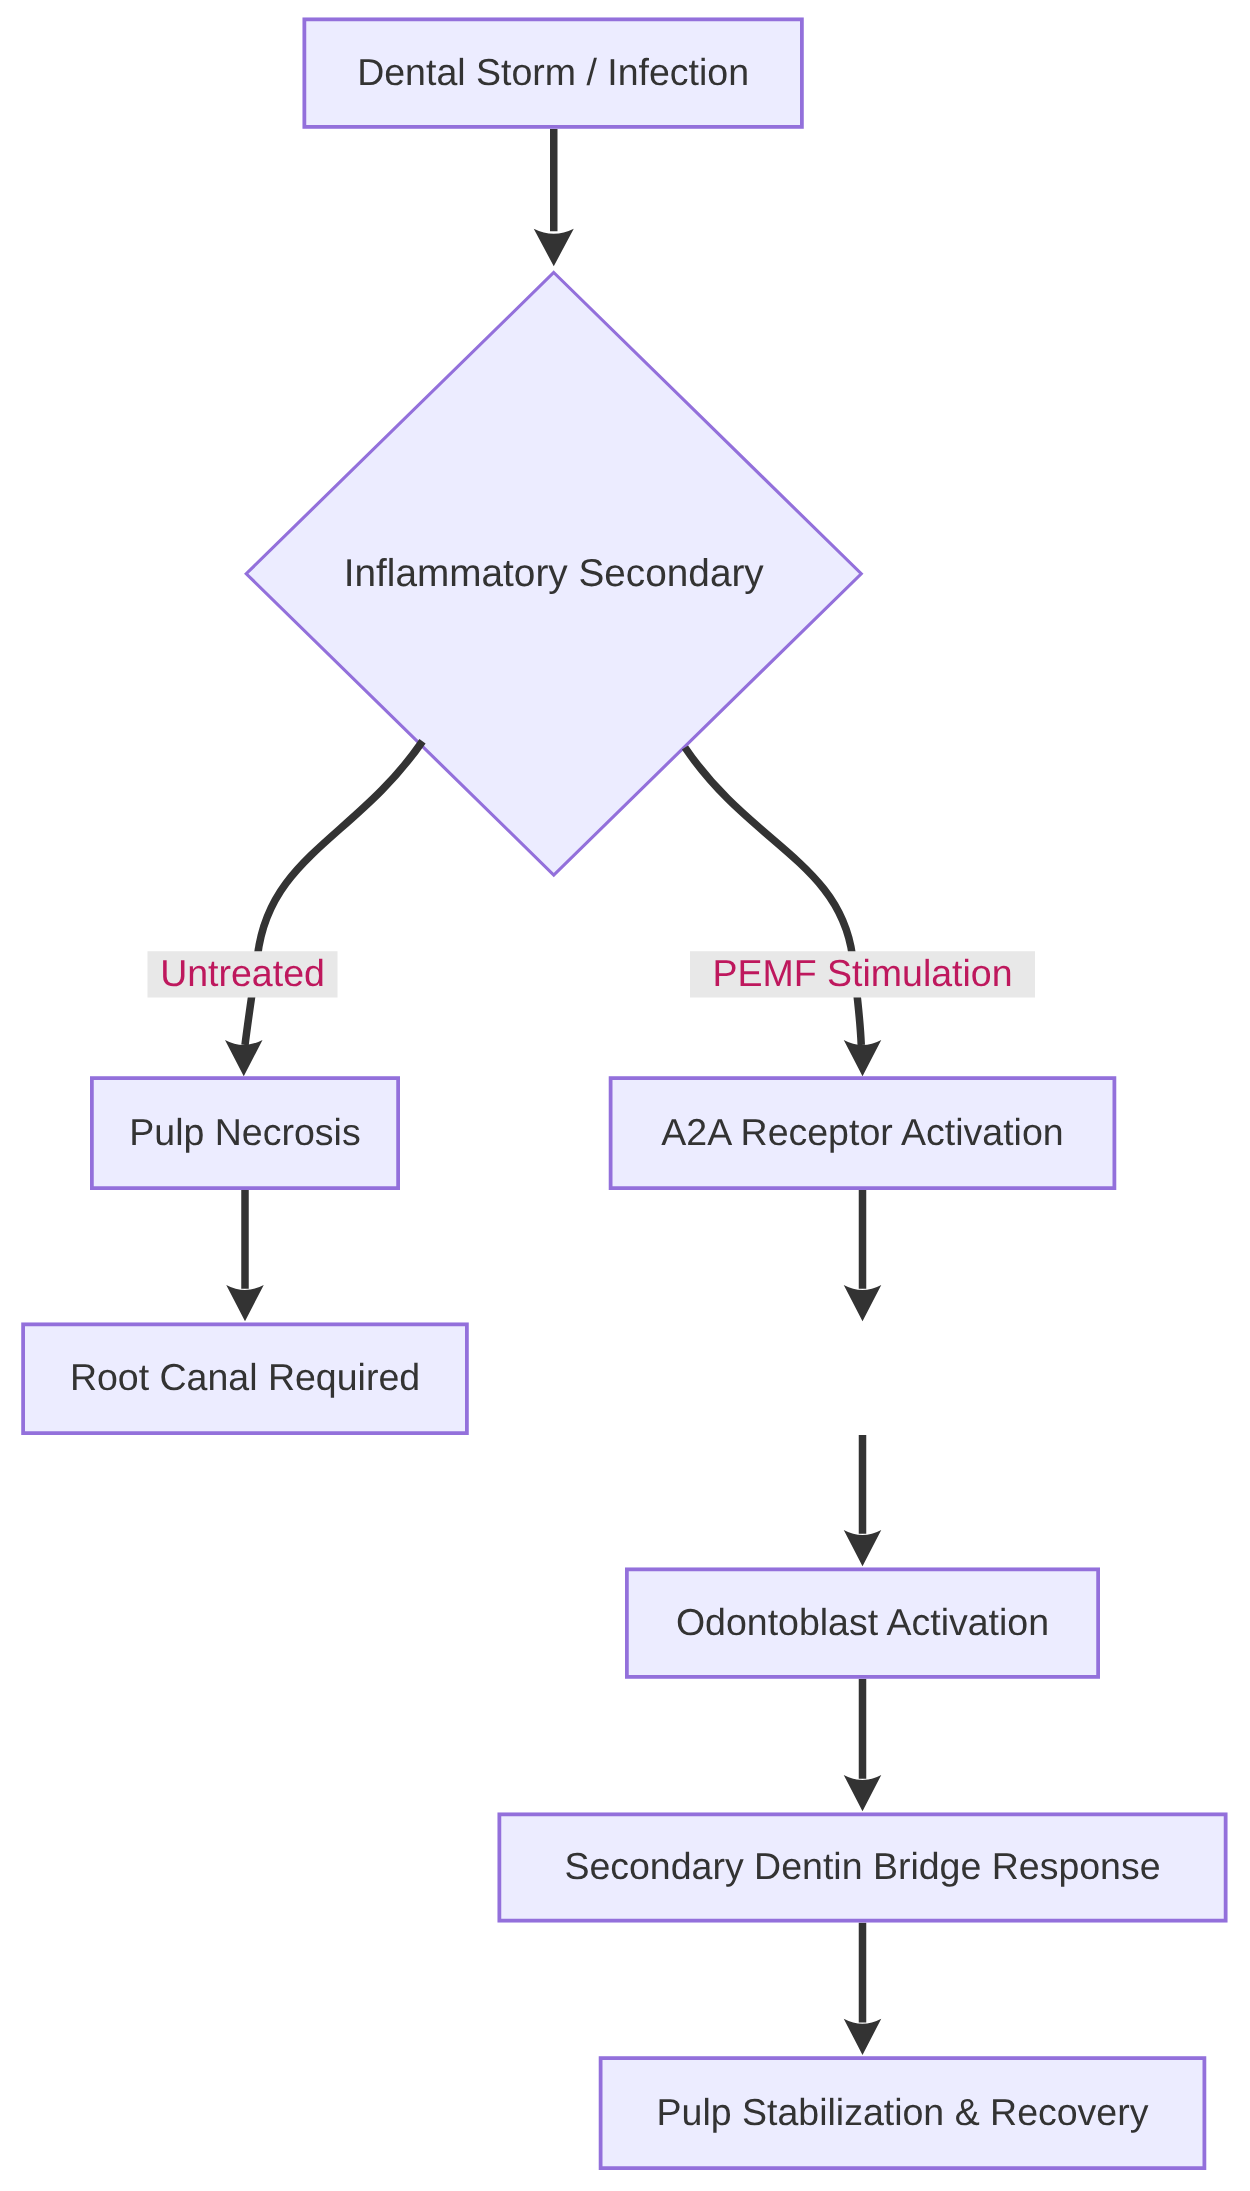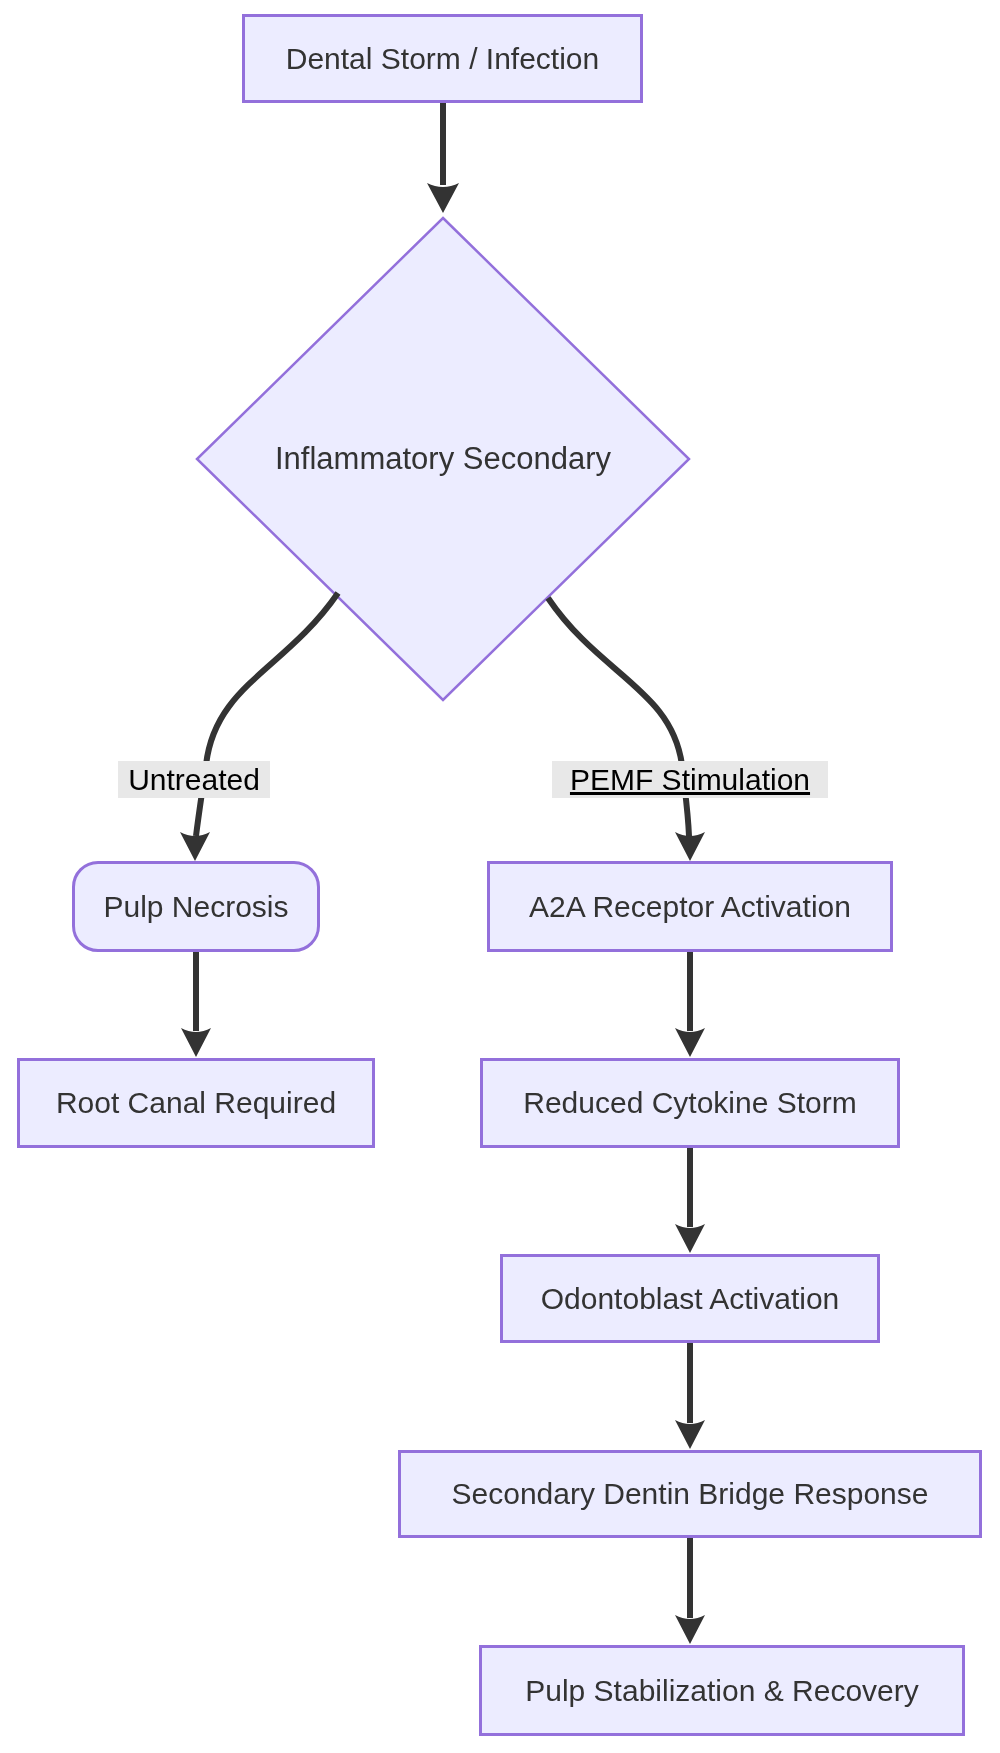--- a/index.html
+++ b/index.html
@@ -43,21 +43,21 @@
     display: flex;
     align-items: center;
     justify-content: center;
     text-align: center;
     white-space: nowrap;
   }
   .edge-label {
     position: absolute;
     box-sizing: border-box;
     background: #e8e8e8;
-    color: #000000;
+    color: #be185d;
     font-size: 30px;
     display: flex;
     align-items: center;
     justify-content: center;
     white-space: nowrap;
   }
 </style>
 </head>
 <body>
 
@@ -101,31 +101,30 @@
     <g stroke="#333333" fill="none" stroke-width="6">
       <line x1="690" y1="1538" x2="690" y2="1618"></line>
     </g>
     <path d="M690 1644 L675 1615 Q690 1623 705 1615 Z" fill="#333333"></path>
   </svg>
 
   <div class="node" style="left:242px; top:14px; width:401px; height:89px;">Dental Storm / Infection</div>
 
   <div class="diamond-label" style="left:193px; top:437px; width:500px; height:44px;">Inflammatory Secondary</div>
 
-  <div class="node" style="left:72px; top:861px; width:248px; height:91px;border-radius:26px;">Pulp Necrosis</div>
+  <div class="node" style="left:72px; top:861px; width:248px; height:91px;">Pulp Necrosis</div>
 
   <div class="node" style="left:487px; top:861px; width:406px; height:91px;">A2A Receptor Activation</div>
 
   <div class="node" style="left:17px; top:1058px; width:358px; height:90px;">Root Canal Required</div>
 
-  <div class="node" style="left:480px; top:1058px; width:420px; height:90px;">Reduced Cytokine Storm</div>
 
   <div class="node" style="left:500px; top:1254px; width:380px; height:89px;">Odontoblast Activation</div>
 
   <div class="node" style="left:398px; top:1450px; width:584px; height:88px;">Secondary Dentin Bridge Response</div>
 
   <div class="node" style="left:447px; top:1645px; width:486px; height:91px;margin-left:32px;">Pulp Stabilization &amp; Recovery</div>
 
   <div class="edge-label" style="left:118px; top:761px; width:152px; height:37px;">Untreated</div>
 
-  <div class="edge-label" style="left:552px; top:761px; width:276px; height:37px;text-decoration:underline;">PEMF Stimulation</div>
+  <div class="edge-label" style="left:552px; top:761px; width:276px; height:37px;">PEMF Stimulation</div>
 
 </div>
 
 </body></html>

